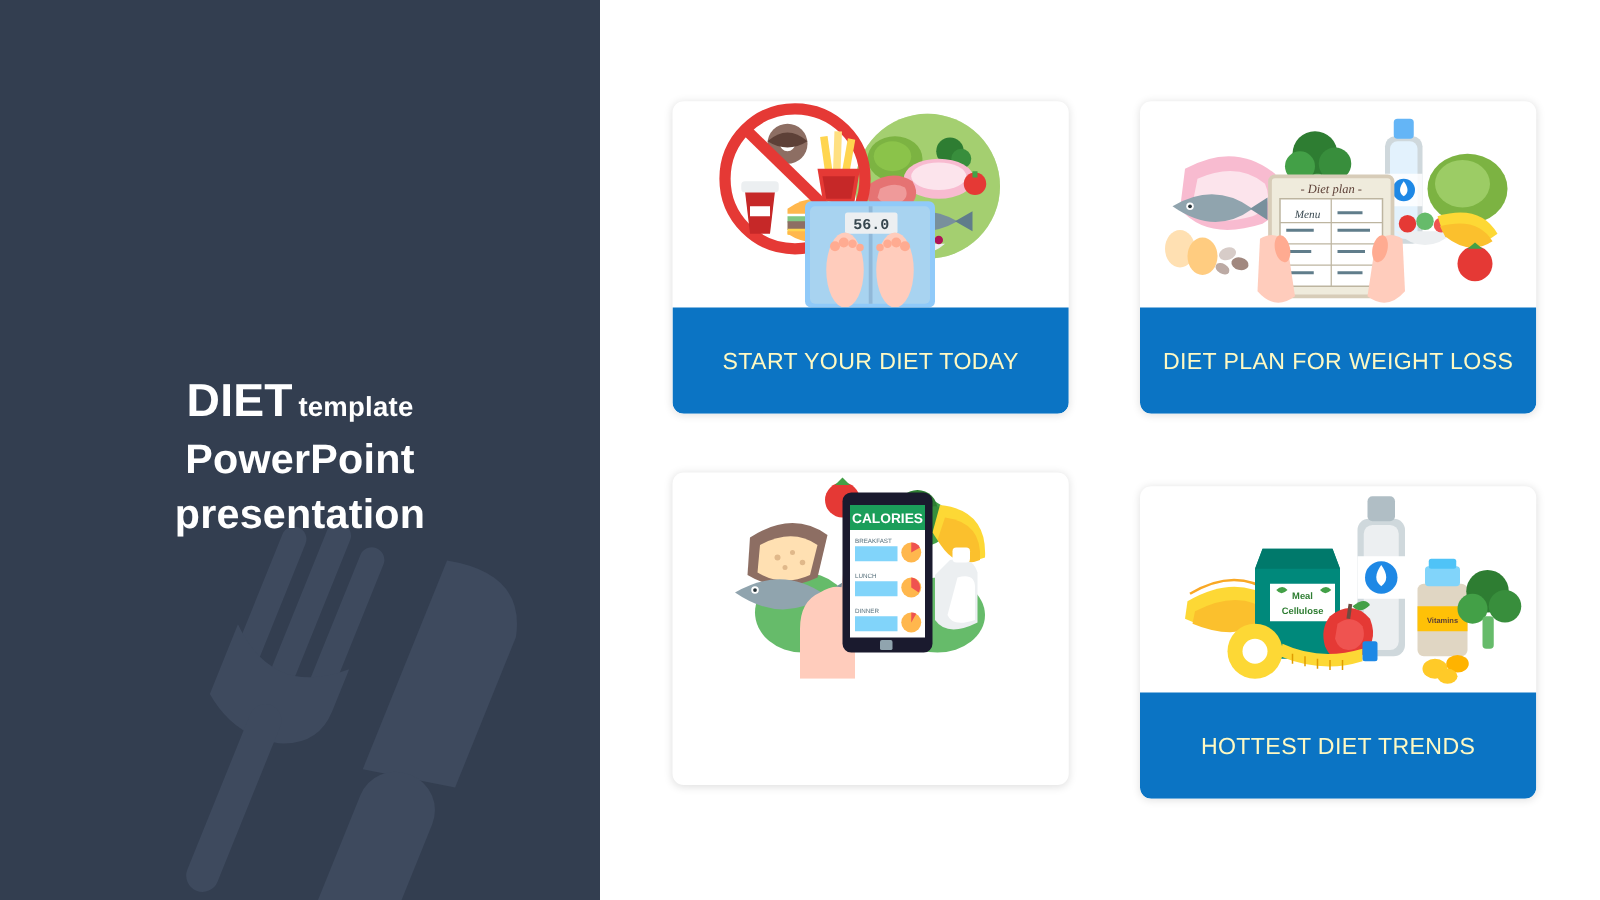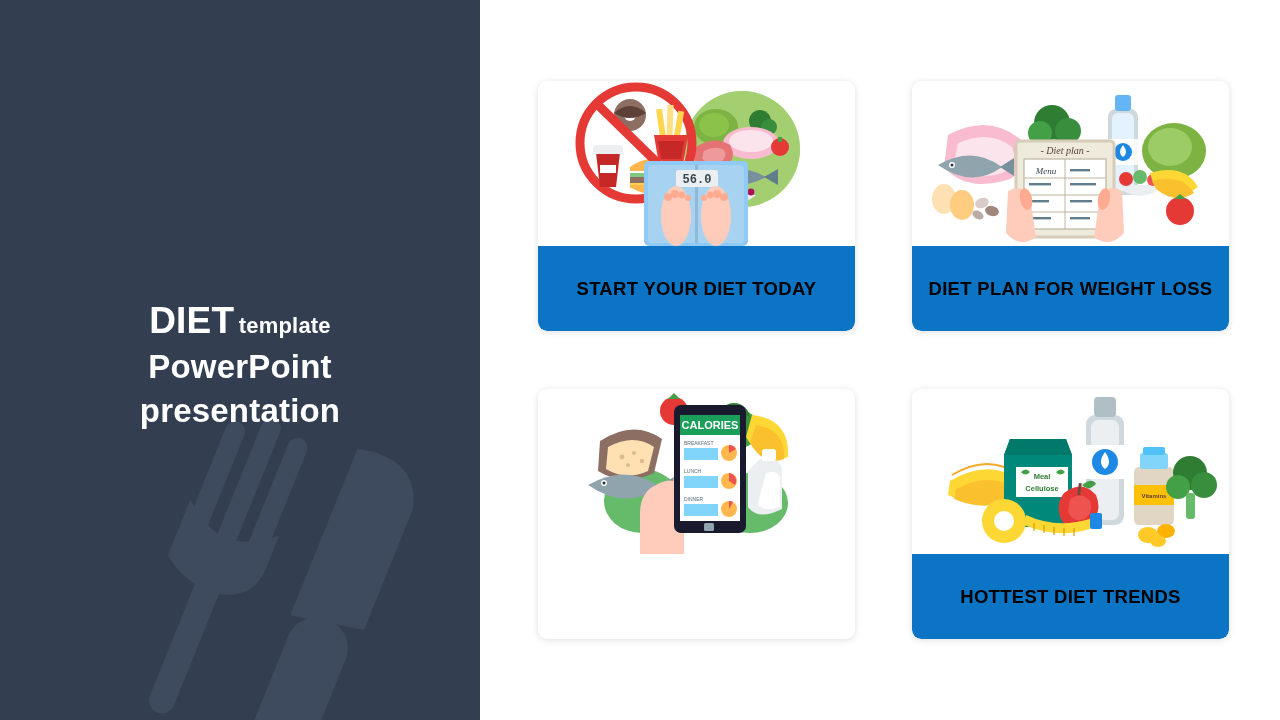--- a/index.html
+++ b/index.html
@@ -41,27 +41,27 @@
     overflow:hidden;
   }
   .card-band{
     position:absolute;left:0;right:0;bottom:0;
     background:#0b74c4;
     border-bottom-left-radius:9px;
     border-bottom-right-radius:9px;
     display:flex;align-items:center;justify-content:center;
   }
   .card-label{
-    color:#000000;font-size:18.5px;font-weight:bold;
+    color:#fef9c3;font-size:18.5px;font-weight:normal;
     letter-spacing:0.3px;text-align:left;
     white-space:nowrap;
   }
   #card-1{left:538px;top:81px;width:317px;height:250px;}
   #card-2{left:912px;top:81px;width:317px;height:250px;}
-  #card-3{left:538px;top:389px;width:317px;height:250px;}
+  #card-3{left:538px;top:378px;width:317px;height:250px;}
   #card-4{left:912px;top:389px;width:317px;height:250px;}
   #card-1 .card-band,#card-2 .card-band{height:85px;}
   #card-3 .card-band,#card-4 .card-band{height:85px;}
   .art-wrap{position:absolute;left:0;top:0;width:317px;height:165px;}
   .art-wrap svg{display:block;width:317px;height:165px;}
 </style>
 </head>
 <body>
 
 <div class="slide">

